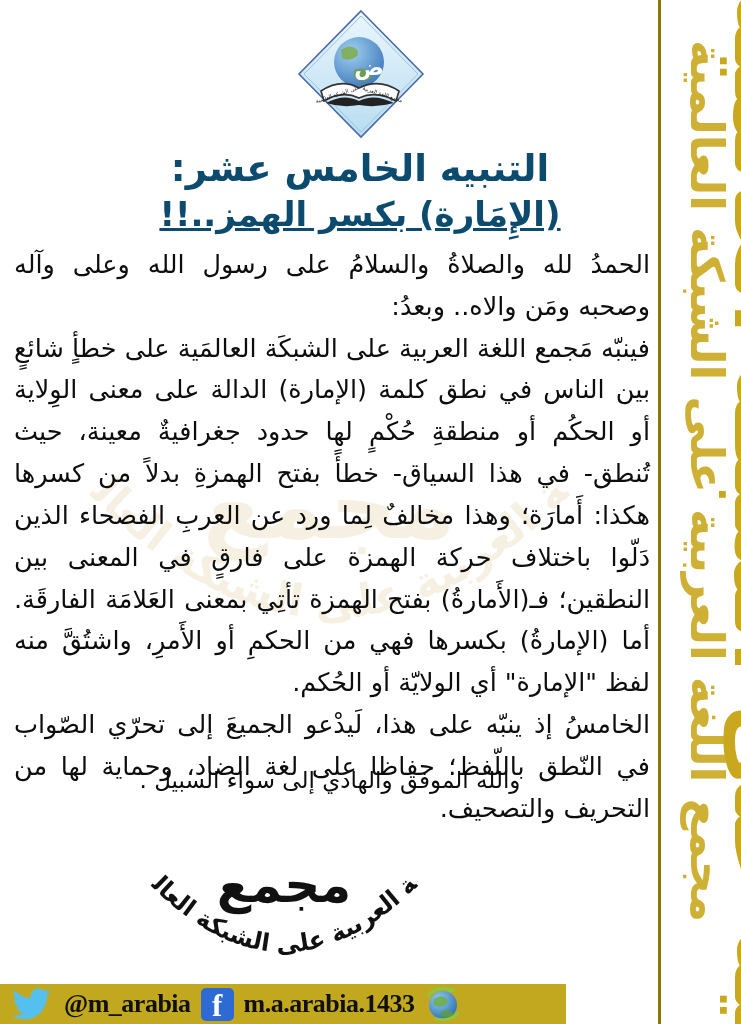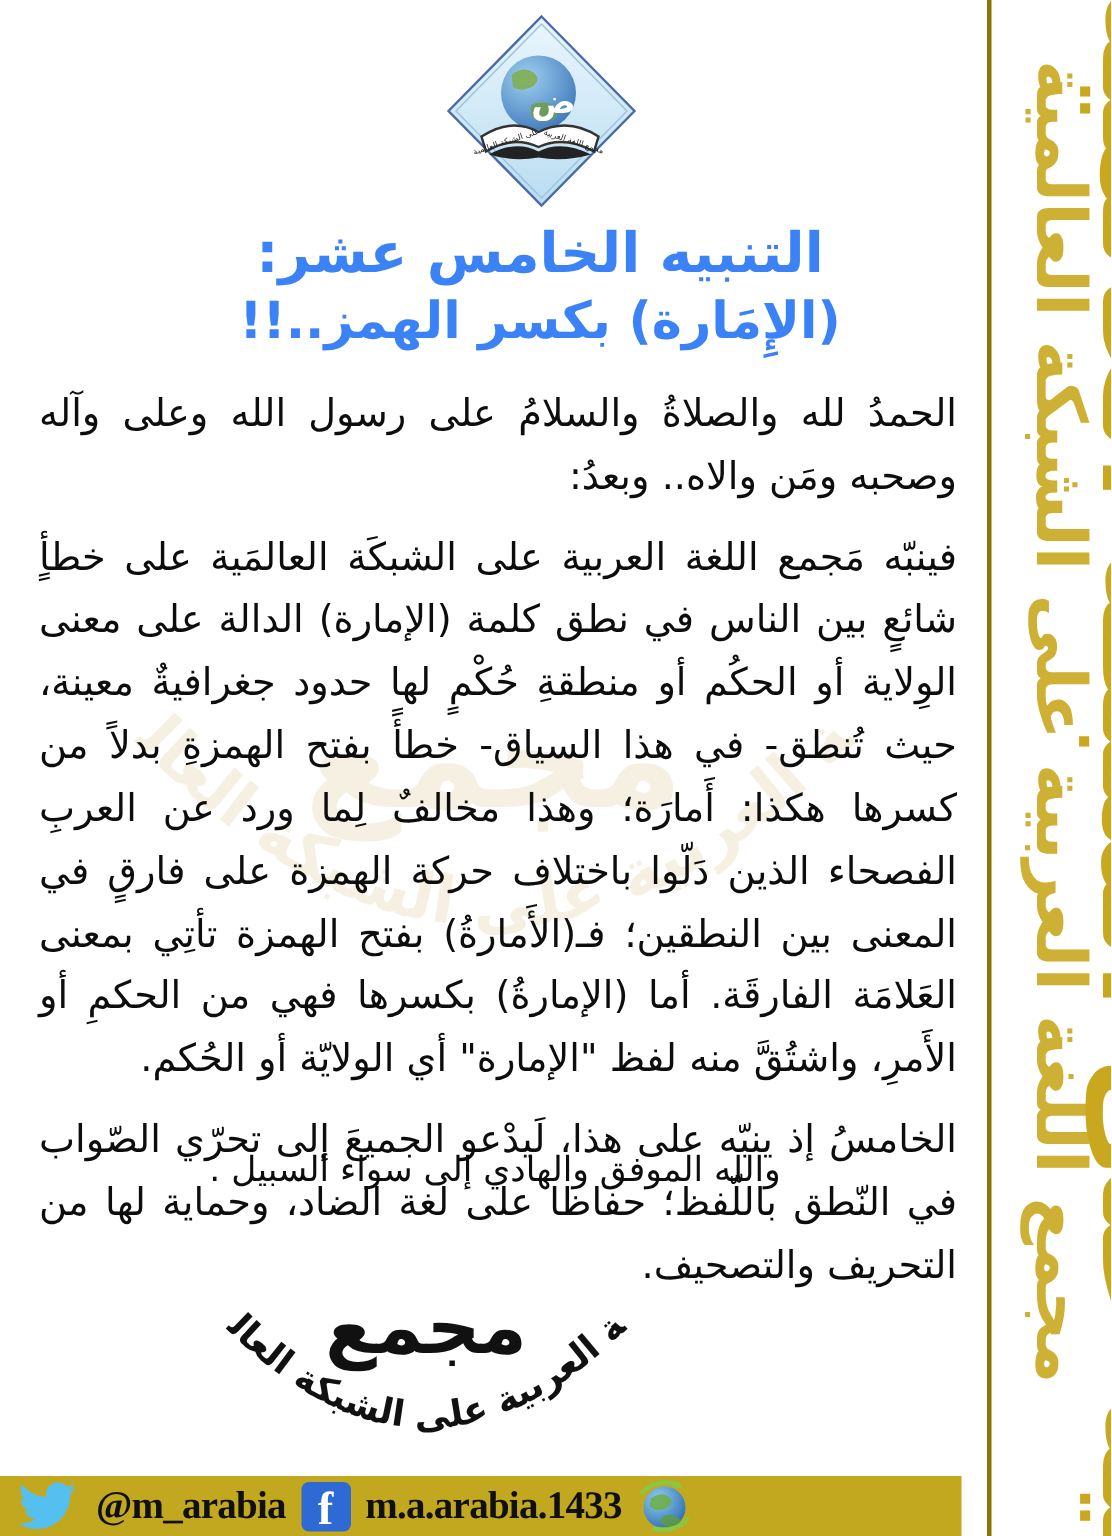--- a/index.html
+++ b/index.html
@@ -23,56 +23,56 @@
   .logo{
     position:absolute;left:296px;top:8px;
     width:130px;height:132px;
     z-index:3;
   }
   
   .title{
     position:absolute;left:30px;top:146px;width:660px;
     text-align:center;
     direction:rtl;
-    color:#3b82f6;
+    color:#0c4a6e;
     font-weight:bold;
     z-index:3;
   }
   .title .l1{display:block;font-size:37px;line-height:1.25;letter-spacing:0;}
-  .title .l2{display:block;font-size:34px;line-height:1.3;}
+  .title .l2{display:block;font-size:34px;line-height:1.3;text-decoration:underline;}
   
   .watermark{
     position:absolute;left:30px;top:300px;width:600px;height:500px;
     opacity:0.55;z-index:1;pointer-events:none;
   }
   
   .bodytext{
     position:absolute;left:14px;top:244px;width:636px;
     direction:rtl;text-align:justify;
     font-size:25.5px;line-height:1.64;color:#0d0d0d;
     z-index:2;
   }
-  .bodytext p{margin:12px;}
+  .bodytext p{margin:0;}
   
   .closing{
     position:absolute;left:30px;top:760px;width:600px;
     direction:rtl;text-align:center;
     font-size:23px;line-height:1.75;color:#0d0d0d;
     z-index:2;
   }
   .closing p{margin:0;}
   
   .stamp{
     position:absolute;left:112px;top:844px;
     width:345px;height:138px;z-index:2;
   }
   
   .footer{
     position:absolute;left:0;bottom:0;
-    width:641px;height:40px;
+    width:566px;height:40px;
     background:#c2a81f;
     display:flex;align-items:center;
     padding:2px 8px;box-sizing:border-box;
     gap:10px;
     z-index:6;
     font-family:"Liberation Serif", serif;
     font-weight:bold;color:#101010;
   }
   .footer .label{font-size:26px;white-space:nowrap;letter-spacing:-0.5px;}
   .fb-badge{

